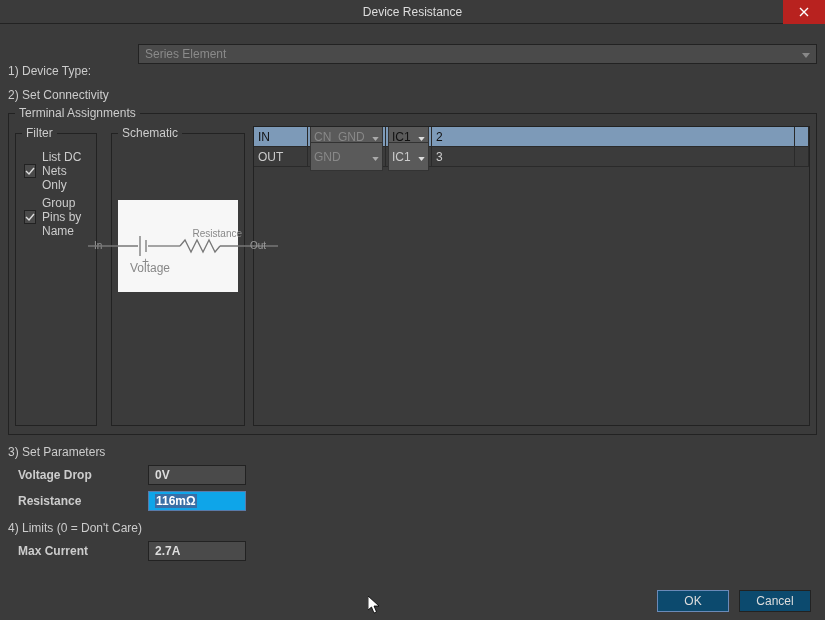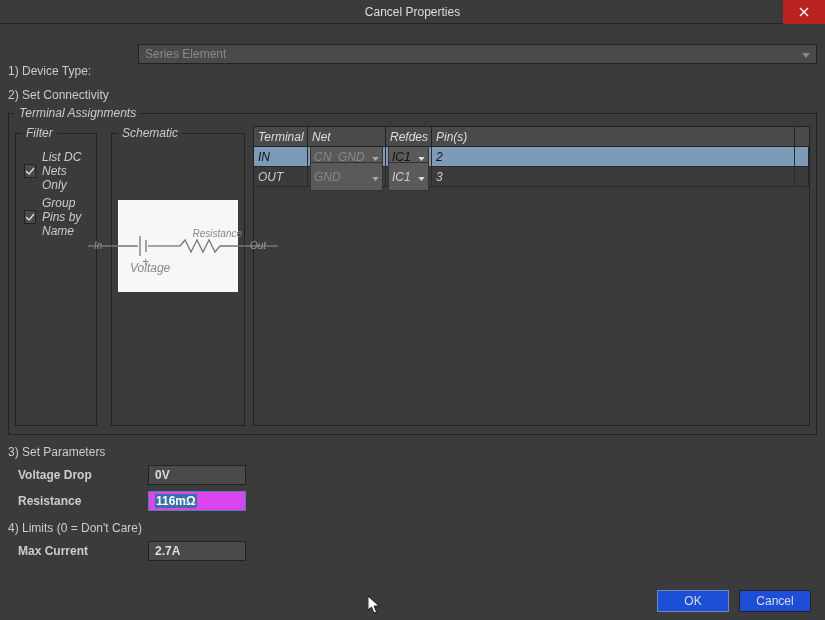--- a/index.html
+++ b/index.html
@@ -8,21 +8,21 @@
   .titlebar .title { flex: 1; text-align: center; font-size: 12px; color: #ddd; }
   .close-btn { width: 42px; height: 24px; background: #b8221f; display: flex; align-items: center; justify-content: center; cursor: pointer; position: absolute; right: 0; top: 0; }
   .close-btn svg { width: 10px; height: 10px; }
   .body { padding: 6px 8px 4px 8px; }
   .section-label { color: #ccc; margin-top: 10px; margin-bottom: 4px; font-size: 12px; }
   .section-label:first-child { margin-top: 6px; }
   .device-type-row { display: flex; align-items: center; gap: 10px; margin-bottom: 8px; }
   .device-type-row .label { width: 120px; color: #ccc; margin-top: 34px; }
   .device-type-select { flex: 1; height: 20px; background: #4a4a4a; border: 1px solid #222; display: flex; align-items: center; justify-content: space-between; padding: 0 6px; color: #8a8a8a; }
   .device-type-select .arrow svg { width: 8px; height: 5px; }
-  fieldset.group { border: 1px solid #222; border-radius: 0; padding: 6px 6px 8px 6px; margin: 0; position: relative; font-style: italic; }
+  fieldset.group { border: 1px solid #222; border-radius: 0; padding: 6px 6px 8px 6px; margin: 0; position: relative; }
   fieldset.group > legend { padding: 0 4px; color: #ccc; font-size: 12px; }
   .terminal-row { display: flex; gap: 8px; align-items: stretch; }
   .left-col { width: 230px; display: flex; flex-direction: row; gap: 14px; }
   .right-col { flex: 1; display: flex; flex-direction: column; }
   .filter-box { }
   .checkbox-row { display: flex; align-items: center; gap: 6px; margin: 4px 0 2px 2px; cursor: pointer; }
   .checkbox { width: 14px; height: 14px; background: #4a4a4a; border: 1px solid #222; display: flex; align-items: center; justify-content: center; }
   .checkbox svg { width: 10px; height: 8px; }
   .schematic-box { flex: 1; }
   .schematic-canvas { background: #3b3b3b; height: 200px; display: flex; align-items: center; justify-content: center; position: relative; }
@@ -44,32 +44,32 @@
   .tr.sel { background: #7d9ab8; color:#111; }
   .tr.sel .td { color:#111; }
   .td { border-right: 1px solid #2a2a2a; padding: 2px 4px; display:flex; align-items:center; color:#ccc; font-size: 12px;}
   .cell-select { width: 100%; height: 29px; background: #5a5a5a; border: 1px solid #333; display: flex; align-items: center; justify-content: space-between; padding: 0 3px; font-size: 10px;}
   .cell-select.dim { color:#888; }
   .cell-select .arrow svg { width: 7px; height:4px;}
   .params-grid { margin-left: 10px; }
   .param-row { display: flex; align-items: center; margin: 6px 0; font-weight: bold; }
   .param-row .plabel { width: 130px; color: #ccc; }
   .param-input { width: 98px; height: 20px; background: #4a4a4a; border: 1px solid #222; color: #ddd; padding: 0 6px; display:flex; align-items:center;}
-  .param-input.focused { border: 1px solid #5a7aa8; background:#d946ef;}
+  .param-input.focused { border: 1px solid #5a7aa8; background:#0ea5e9;}
   .param-input .seltext { background:#3a6ea5; color:#fff; padding:0 1px;}
   .footer { position: absolute; bottom: 8px; right: 14px; display: flex; gap: 10px; }
-  .btn { width: 72px; height: 22px; background: #1d4ed8; border: 1px solid #222; color: #ddd; display:flex; align-items:center; justify-content:center; cursor:pointer;}
+  .btn { width: 72px; height: 22px; background: #0c4a6e; border: 1px solid #222; color: #ddd; display:flex; align-items:center; justify-content:center; cursor:pointer;}
   .btn.primary { border: 1px solid #6a8ab8; }
   .cursor { position:absolute; left:368px; top:596px; pointer-events:none;}
 </style>
 </head>
 <body>
 
 <div class="titlebar">
-  <div class="title">Cancel Properties</div>
+  <div class="title">Device Resistance</div>
   <div class="close-btn">
     <svg viewBox="0 0 10 10">
         <path d="M1 1 L9 9 M9 1 L1 9" stroke="#fff" stroke-width="1.4"></path>
       </svg>
   </div>
 </div>
 
 <div class="body">
 
   <div class="device-type-row">
@@ -129,27 +129,20 @@
                 <span class="sch-vol">Voltage</span>
               </div>
               <span class="sch-label" style="right:-28px; top:40px;">Out</span>
             </div>
           </div>
         </fieldset>
       </div>
 
       <div class="right-col">
         <div class="term-table-wrap">
-          <div class="term-header">
-            <div class="th col-term">Terminal</div>
-            <div class="th col-net">Net</div>
-            <div class="th col-ref">Refdes</div>
-            <div class="th col-pins">Pin(s)</div>
-            <div class="th col-blank"></div>
-          </div>
           <div class="term-rows">
             <div class="tr sel">
               <div class="td col-term">IN</div>
               <div class="td col-net" style="padding:1px 2px;">
                 <div class="cell-select dim">
                   <span>CN_GND</span>
                   <span class="arrow"><svg viewBox="0 0 8 5">
                         <path d="M0 0 L4 5 L8 0" fill="#aaa"></path>
                       </svg></span>
                 </div>

